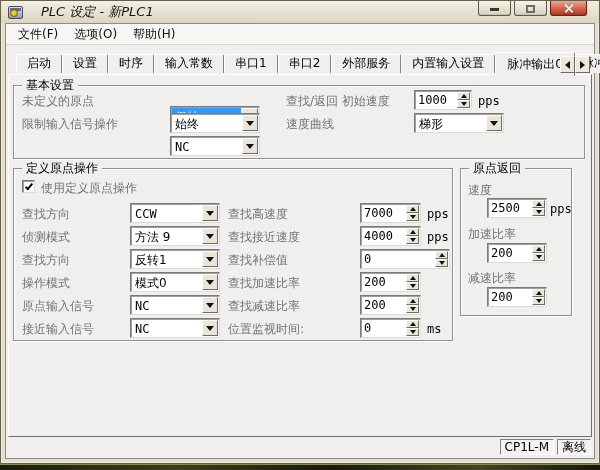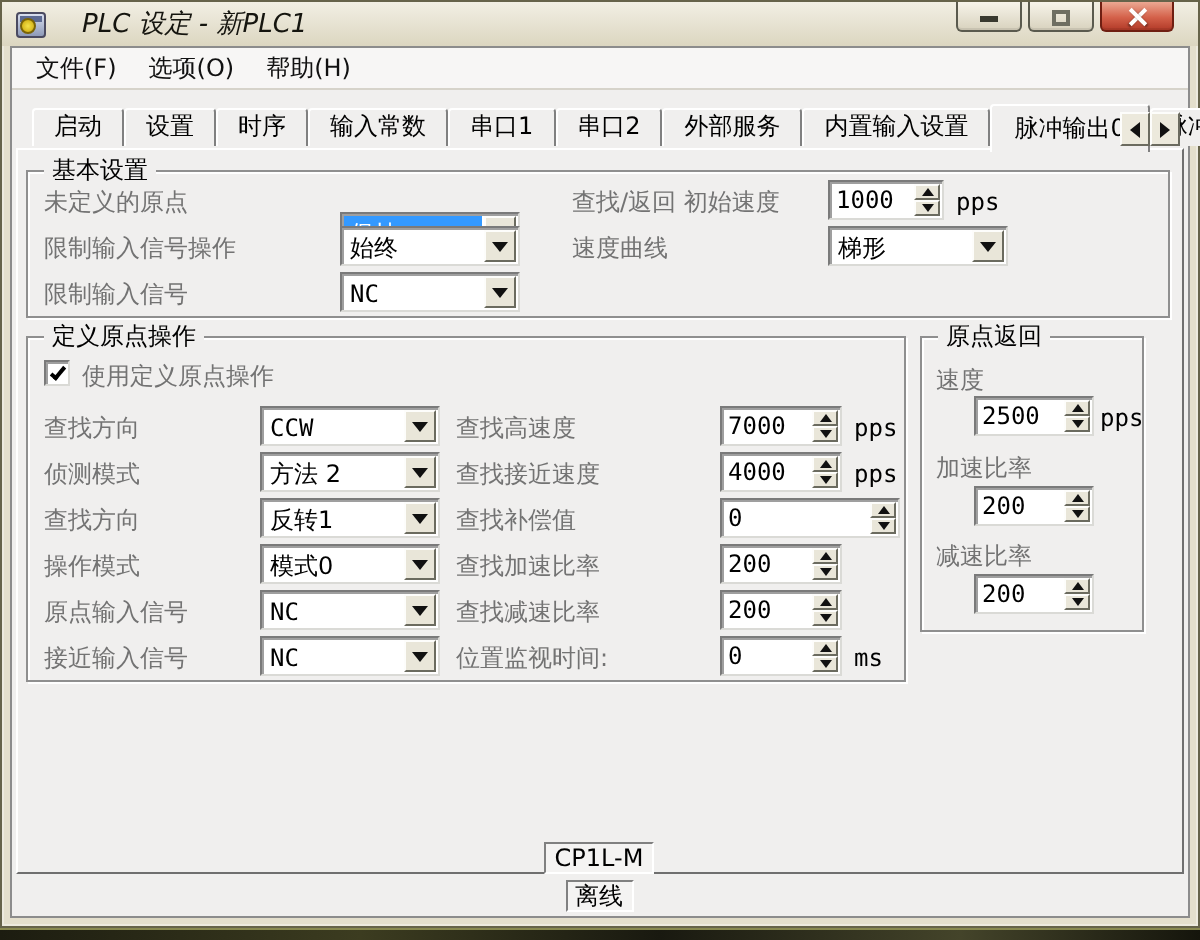--- a/index.html
+++ b/index.html
@@ -89,21 +89,21 @@
 
   
   .checkbox{position:absolute;width:13px;height:13px;background:#fff;border:1px solid;
     border-color:#7A7A7A #DADAD6 #DADAD6 #7A7A7A;box-shadow:inset 1px 1px 0 #9F9F9F;
     display:flex;align-items:center;justify-content:center;}
   .checkmark{width:4px;height:8px;border-right:2px solid #000;border-bottom:2px solid #000;
     transform:rotate(40deg);margin-top:-2px;}
 
   
   .statusbar{position:absolute;left:2px;right:2px;bottom:2px;height:18px;
-    display:flex;justify-content:flex-end;align-items:center;gap:3px;padding-right:1px;flex-direction:column;}
+    display:flex;justify-content:flex-end;align-items:center;gap:3px;padding-right:1px;}
   .status-panel{height:16px;background:#F4F3F2;border:1px solid;
     border-color:#808080 #FFFFFF #FFFFFF #808080;font-size:12px;color:#000;
     display:flex;align-items:center;justify-content:center;padding:0 4px;}
 
   
   .desktop-strip{position:absolute;left:0;top:464px;width:600px;height:6px;
     background:linear-gradient(90deg,#1c1c10,#3c3c20 30%,#191910 55%,#44442a 80%,#15150c);
     border-top:1px solid #8a8a50;}
 </style>
 </head>
@@ -191,21 +191,20 @@
               </span>
           </div>
           <span class="lbl" style="left:272px;top:30px;">速度曲线</span>
           <div class="combo" style="left:400px;top:27px;">
             <span class="combo-val">梯形</span>
             <span class="combo-btn">
                 <span class="tri-down"></span>
               </span>
           </div>
 
-          <span class="lbl" style="left:8px;top:53px;">限制输入信号</span>
           <div class="combo" style="left:156px;top:50px;">
             <span class="combo-val mono">NC</span>
             <span class="combo-btn">
                 <span class="tri-down"></span>
               </span>
           </div>
         </div>
 
         <div class="group" style="left:4px;top:93px;width:440px;height:173px;">
           <span class="group-title">定义原点操作</span>
@@ -231,21 +230,21 @@
                 </span>
               <span class="spin-btn">
                   <span class="tri-dn-s"></span>
                 </span>
             </span>
           </div>
           <span class="unit mono" style="left:413px;top:38px;">pps</span>
 
           <span class="lbl" style="left:8px;top:60px;">侦测模式</span>
           <div class="combo" style="left:116px;top:57px;">
-            <span class="combo-val">方法 2</span>
+            <span class="combo-val">方法 9</span>
             <span class="combo-btn">
                 <span class="tri-down"></span>
               </span>
           </div>
           <span class="lbl" style="left:214px;top:60px;">查找接近速度</span>
           <div class="spinfield" style="left:346px;top:57px;width:61px;">
             <span class="spin-val mono">4000</span>
             <span class="spin-btns">
               <span class="spin-btn">
                   <span class="tri-up-s"></span>

